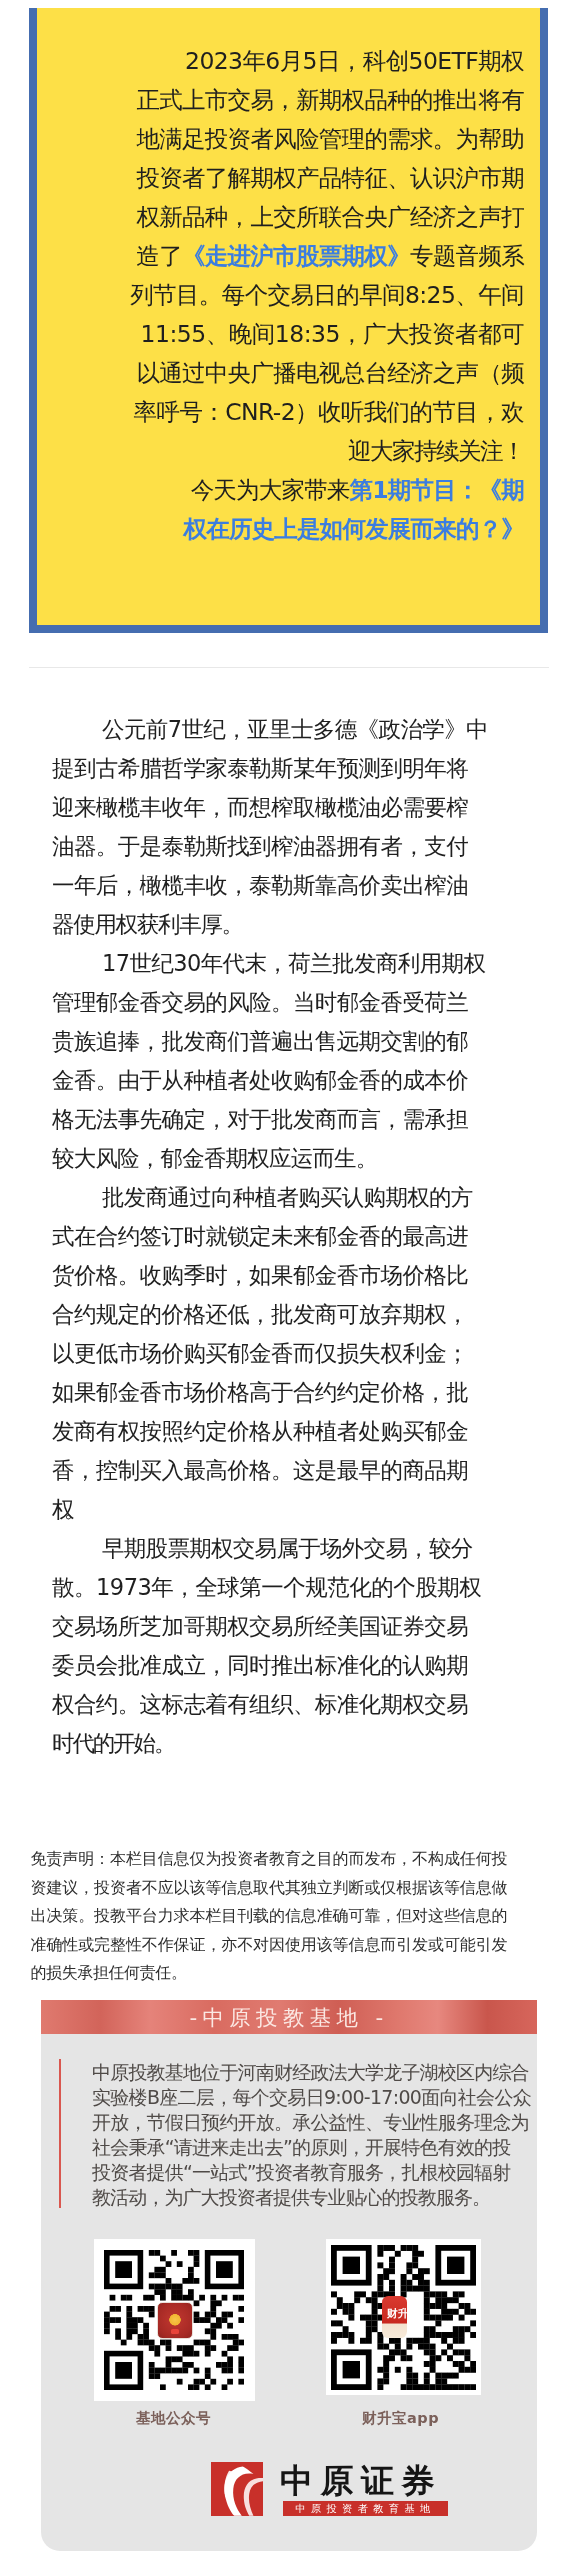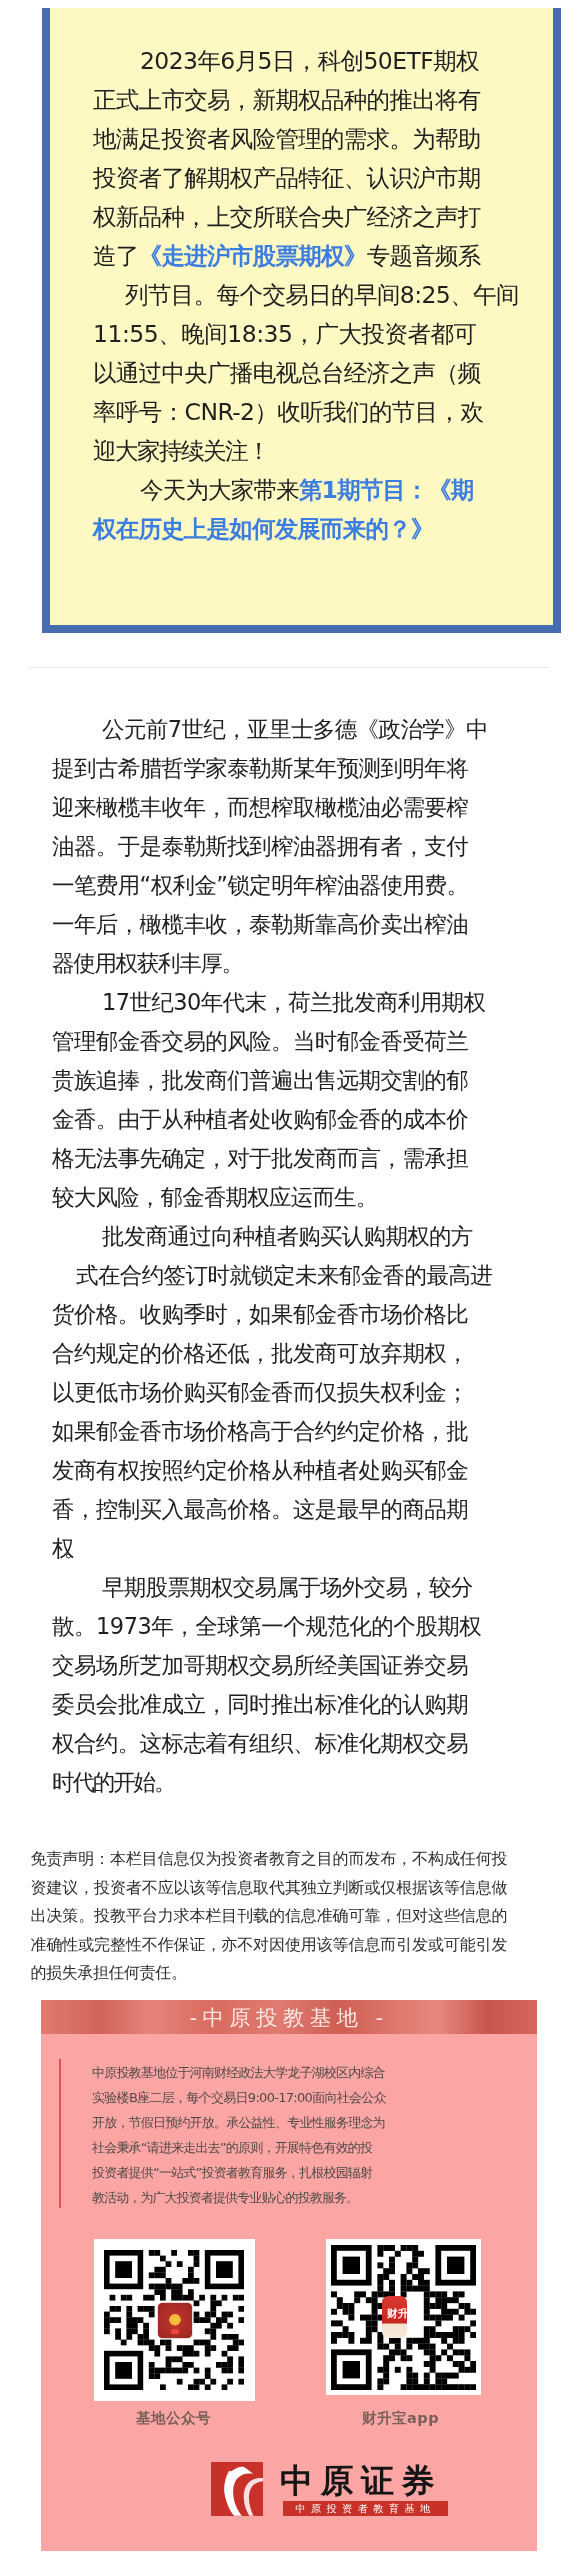--- a/index.html
+++ b/index.html
@@ -1,44 +1,44 @@
 <!DOCTYPE html>
 <html style="font-size:8.6px"><head>
 <meta charset="utf-8">
 <style>
   html,body{margin:0;padding:0;background:#ffffff;}
   body{width:578px;height:2576px;position:relative;overflow:hidden;
        font-family:"DejaVu Sans","Liberation Sans",sans-serif;color:#1f1f1f;}
   .abs{position:absolute;}
   
-  #intro-box{left:42px;top:7.5px;width:503px;height:617px;
+  #intro-box{left:29px;top:7.5px;width:503px;height:617px;
     border-left:8.6px solid #456db0;border-right:8.6px solid #456db0;border-bottom:8.6px solid #456db0;
-    background:#fef9c3;}
+    background:#fde047;text-align:right;}
   .intro-lines{position:absolute;left:43px;top:34px;width:444px;}
   .line{display:block;white-space:nowrap;overflow:visible;}
   .intro-lines .line{height:39px;line-height:39px;font-size:23.5px;letter-spacing:1.4px;color:#1f1f1f;}
   .hl-bold{color:#3b7de0;font-weight:bold;}
   .indent{padding-left:2em;}
   #divider{left:29px;top:667px;width:520px;height:1.1px;background:#e8e8e8;}
   
   #article{left:52px;top:710px;width:482px;}
   #article .line{height:39px;line-height:39px;font-size:22.5px;letter-spacing:2.2px;color:#1f1f1f;}
   #article .indent{padding-left:50px;}
   
   #disclaimer{left:30.5px;top:1845px;width:522px;}
   #disclaimer .line{height:28.5px;line-height:28.5px;font-size:16px;letter-spacing:0.3px;color:#2e2e2e;}
   
-  #base-card{left:41px;top:2000px;width:496px;height:551px;background:#fca5a5;}
+  #base-card{left:41px;top:2000px;width:496px;height:551px;background:#e5e5e5;border-radius:19px;}
   #base-header{position:absolute;left:0;top:0;width:496px;height:34px;
     background:linear-gradient(90deg,#e07a6f 0%,#d2645a 12%,#e5837a 22%,#d96b60 35%,#e07b71 48%,#cf5e54 60%,#df786d 72%,#e7887f 80%,#c9564c 90%,#d7665c 100%);
     display:flex;align-items:center;justify-content:center;}
   #base-header span{color:#fbe8e3;font-size:21.4px;letter-spacing:5.4px;}
   #base-bar{position:absolute;left:17.7px;top:59px;width:2.1px;height:149px;background:#d9574f;}
   #base-text{position:absolute;left:51px;top:60px;width:407px;}
-  #base-text .line{height:25px;line-height:25px;font-size:13px;letter-spacing:0.9px;color:#4f4a47;}
+  #base-text .line{height:25px;line-height:25px;font-size:19px;letter-spacing:0.9px;color:#4f4a47;}
   .qr{position:absolute;background:#fff;}
   .qr svg{position:absolute;}
   .qr-label{position:absolute;font-size:14.5px;font-weight:bold;color:#7b605a;white-space:nowrap;letter-spacing:0.5px;}
   #qr1{left:53px;top:239px;width:161px;height:162px;}
   #qr2{left:285px;top:239px;width:155px;height:156px;}
   #qr1-label{left:95px;top:409px;}
   #qr2-label{left:321px;top:409px;}
   .qr-logo{position:absolute;border-radius:5.4px;overflow:hidden;}
   
   #logo{position:absolute;left:126px;top:462px;width:239px;height:55px;margin-left:44px;}
@@ -69,31 +69,30 @@
     </div>
 </div>
 
 <div id="divider" class="abs"></div>
 
 <div id="article" class="abs">
     <div class="line indent" style="letter-spacing: -0.6px;">公元前7世纪，亚里士多德《政治学》中</div>
     <div class="line" style="letter-spacing: -0.6px;">提到古希腊哲学家泰勒斯某年预测到明年将</div>
     <div class="line" style="letter-spacing: -0.6px;">迎来橄榄丰收年，而想榨取橄榄油必需要榨</div>
     <div class="line" style="letter-spacing: -0.6px;">油器。于是泰勒斯找到榨油器拥有者，支付</div>
-    <div class="line" style="letter-spacing: -0.6px;">一笔费用“权利金”锁定明年榨油器使用费。</div>
     <div class="line" style="letter-spacing: -0.6px;">一年后，橄榄丰收，泰勒斯靠高价卖出榨油</div>
     <div class="line" style="letter-spacing: -1.3px;">器使用权获利丰厚。</div>
     <div class="line indent" style="letter-spacing: -0.6px;">17世纪30年代末，荷兰批发商利用期权</div>
     <div class="line" style="letter-spacing: -0.6px;">管理郁金香交易的风险。当时郁金香受荷兰</div>
     <div class="line" style="letter-spacing: -0.6px;">贵族追捧，批发商们普遍出售远期交割的郁</div>
     <div class="line" style="letter-spacing: -0.6px;">金香。由于从种植者处收购郁金香的成本价</div>
     <div class="line" style="letter-spacing: -0.6px;">格无法事先确定，对于批发商而言，需承担</div>
     <div class="line" style="letter-spacing: -0.8px;">较大风险，郁金香期权应运而生。</div>
     <div class="line indent" style="letter-spacing: -0.7px;">批发商通过向种植者购买认购期权的方</div>
-    <div class="line" style="letter-spacing: -0.6px; margin-left: 24px;">式在合约签订时就锁定未来郁金香的最高进</div>
+    <div class="line" style="letter-spacing: -0.6px;">式在合约签订时就锁定未来郁金香的最高进</div>
     <div class="line" style="letter-spacing: -0.6px;">货价格。收购季时，如果郁金香市场价格比</div>
     <div class="line" style="letter-spacing: -0.6px;">合约规定的价格还低，批发商可放弃期权，</div>
     <div class="line" style="letter-spacing: -0.6px;">以更低市场价购买郁金香而仅损失权利金；</div>
     <div class="line" style="letter-spacing: -0.6px;">如果郁金香市场价格高于合约约定价格，批</div>
     <div class="line" style="letter-spacing: -0.6px;">发商有权按照约定价格从种植者处购买郁金</div>
     <div class="line" style="letter-spacing: -0.6px;">香，控制买入最高价格。这是最早的商品期</div>
     <div class="line" style="letter-spacing: -10.7px;">权。</div>
     <div class="line indent" style="letter-spacing: -0.7px;">早期股票期权交易属于场外交易，较分</div>
     <div class="line" style="letter-spacing: -0.5px;">散。1973年，全球第一个规范化的个股期权</div>
     <div class="line" style="letter-spacing: -0.6px;">交易场所芝加哥期权交易所经美国证券交易</div>

